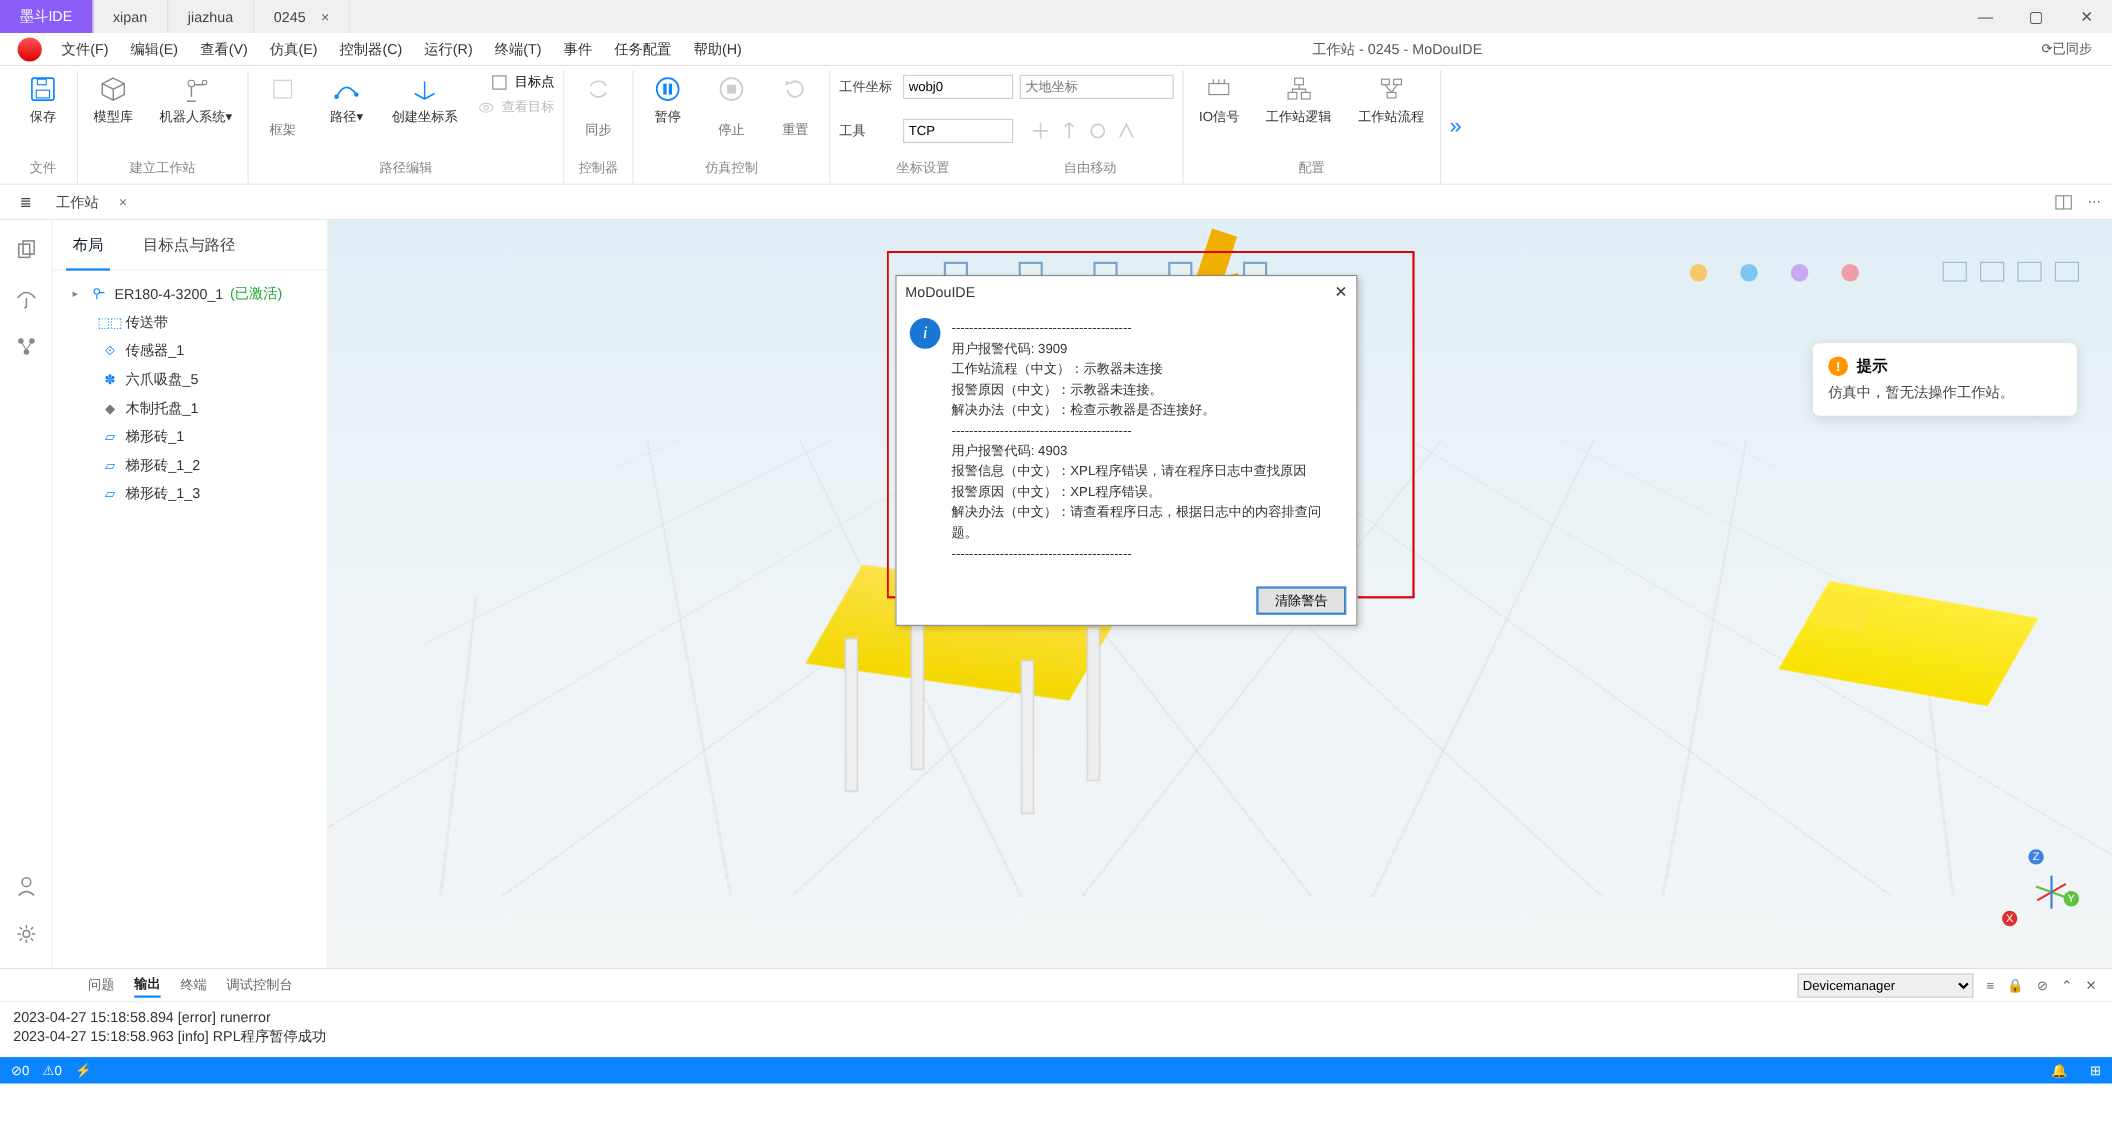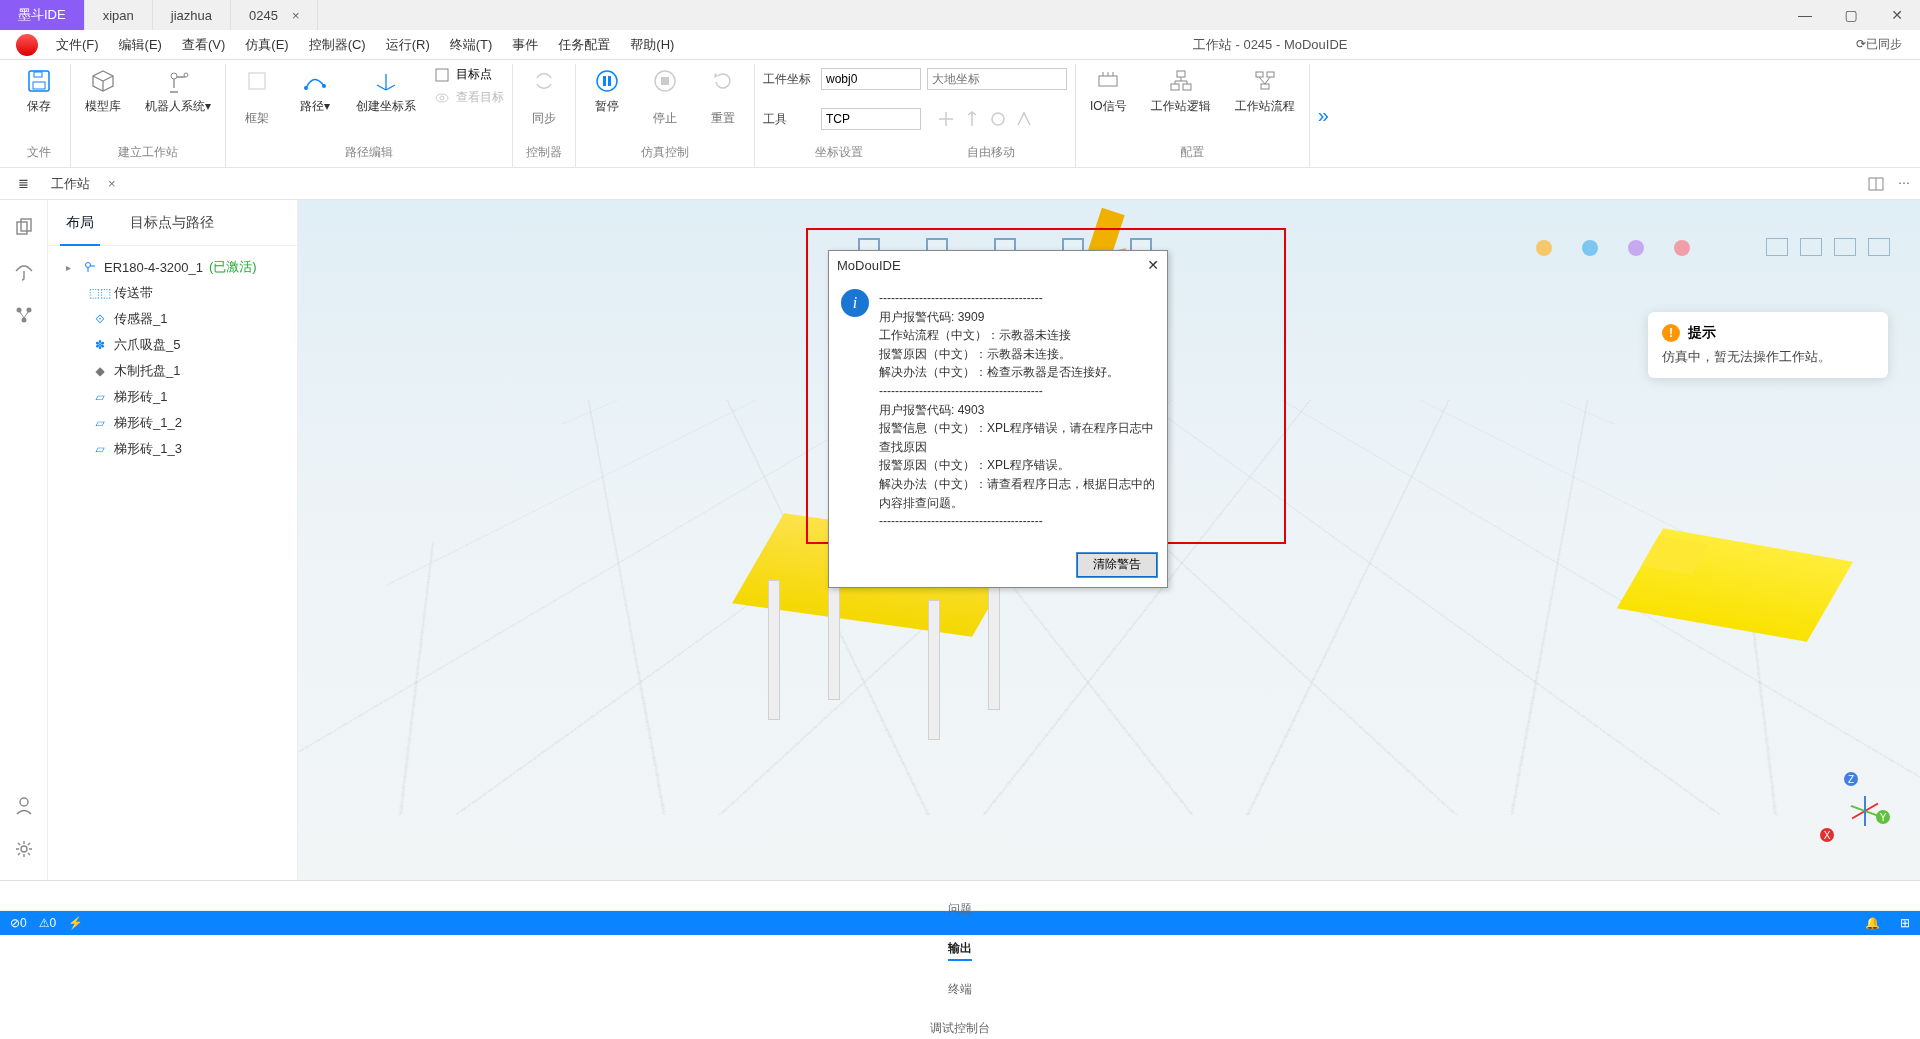--- a/index.html
+++ b/index.html
@@ -79,37 +79,37 @@
 .cubes-right .c { width:22px; height:18px; border:1.5px solid #9bb7cd;}
 .dots-right { position:absolute; top:40px; right:230px; display:flex; gap:30px;}
 .dots-right span { width:16px; height:16px; border-radius:50%; }
 .gizmo { position:absolute; right:30px; bottom:30px; width:80px; height:80px;}
 .gizmo .ax { position:absolute; left:40px; top:40px; width:30px; height:2px; }
 .gizmo .lbl { position:absolute; font-size:10px; color:#fff; width:14px; height:14px; border-radius:50%; display:flex; align-items:center; justify-content:center;}
 
 .redbox { position:absolute; left:508px; top:28px; width:480px; height:316px; border:2px solid #e40000; pointer-events:none; }
 
 
-.dialog { position:absolute; left:530px; top:50px; width:340px; background:#fff; border:1px solid #888; box-shadow:2px 2px 6px rgba(0,0,0,0.2); }
+.dialog { position:absolute; left:516px; top:50px; width:420px; background:#fff; border:1px solid #888; box-shadow:2px 2px 6px rgba(0,0,0,0.2); }
 .dialog-titlebar { height:28px; display:flex; align-items:center; padding:0 8px; font-size:13px; color:#333;}
 .dialog-titlebar .dclose { margin-left:auto; font-size:14px; color:#333; cursor:pointer;}
 .dialog-body { display:flex; padding:10px 12px 14px 12px; gap:10px; font-size:12px; line-height:1.55; color:#333;}
 .dialog-icon { width:28px; height:28px; border-radius:50%; background:#1976d2; color:#fff; display:flex; align-items:center; justify-content:center; font-size:16px; font-style:italic; font-family:Georgia,serif; flex-shrink:0;}
 .dialog-buttons { display:flex; justify-content:flex-end; padding:8px 10px 10px 10px;}
 .dialog-buttons button { min-width:80px; height:24px; border:1px solid #0a6cc8; background:#e1e1e1; font-size:12px; cursor:pointer; box-shadow:0 0 0 1px #4a90d9;}
 
 
 .toast { position:absolute; right:32px; top:112px; width:240px; background:#fff; border-radius:6px; padding:12px 14px; box-shadow:0 2px 12px rgba(0,0,0,0.12);}
 .toast-hd { display:flex; align-items:center; gap:8px; font-weight:bold; font-size:14px; margin-bottom:6px;}
 .toast-hd .ticon { width:18px; height:18px; border-radius:50%; background:#ff9500; color:#fff; display:flex; align-items:center; justify-content:center; font-size:12px;}
 .toast-body { font-size:13px; color:#444;}
 
 
 .bottom-panel { border-top:1px solid #e0e0e0; }
-.bp-tabs { height:30px; display:flex; align-items:center; gap:18px; padding:0 14px; font-size:12px; color:#666; border-bottom:1px solid #eee;flex-direction:column;}
+.bp-tabs { height:30px; display:flex; align-items:center; gap:18px; padding:0 14px; font-size:12px; color:#666; border-bottom:1px solid #eee;}
 .bp-tabs .bpt { cursor:pointer; padding:2px 0;}
 .bp-tabs .bpt.active { color:#222; font-weight:600; border-bottom:2px solid #0a84ff;font-family:Liberation Mono, monospace;}
 .bp-tabs .bp-right { margin-left:auto; display:flex; align-items:center; gap:12px;}
 .bp-tabs select { height:22px; border:1px solid #ccc; font-size:12px; width:160px;}
 .bp-log { font-family:Consolas,monospace; font-size:13px; padding:6px 12px; color:#333; height:50px; white-space:pre; overflow:hidden;}
 
 
 .statusbar { height:24px; background:#0a84ff; color:#fff; display:flex; align-items:center; padding:0 10px; font-size:12px; gap:12px;}
 .statusbar .right { margin-left:auto; display:flex; gap:20px; align-items:center;}
 
@@ -217,21 +217,21 @@
       </div>
       <div class="ribbon-btn">
         <span class="ico">
             <svg width="26" height="26">
               <path d="M13 22 L13 6 M13 22 L4 17 M13 22 L22 17" fill="none" stroke="#0a84ff" stroke-width="1.3"></path>
             </svg>
           </span>
         <span>创建坐标系</span>
       </div>
       <div style="display:flex;flex-direction:column;gap:6px;padding-top:2px;">
-        <div style="display:flex;align-items:center;gap:6px;">
+        <div style="display:flex;align-items:center;gap:6px;justify-content:flex-end;">
           <span>
               <svg width="16" height="16">
                 <rect x="2" y="2" width="12" height="12" fill="none" stroke="#888"></rect>
               </svg>
             </span>
           <span style="font-size:12px;">目标点</span>
         </div>
         <div class="dim" style="display:flex;align-items:center;gap:6px;">
           <span>
               <svg width="16" height="16">
@@ -566,20 +566,22 @@
     <div class="bpt">调试控制台</div>
     <div class="bp-right">
       <select><option>Devicemanager</option></select>
       <span>≡</span>
       <span>🔒</span>
       <span>⊘</span>
       <span>⌃</span>
       <span>✕</span>
     </div>
   </div>
+  <div class="bp-log"><span>2023-04-27 15:18:58.894 [error] runerror</span>
+<span>2023-04-27 15:18:58.963 [info] RPL程序暂停成功</span></div>
 </div>
 
 <div class="statusbar">
   <span>⊘0</span>
   <span>⚠0</span>
   <span>⚡</span>
   <div class="right">
     <span>🔔</span>
     <span>⊞</span>
   </div>

